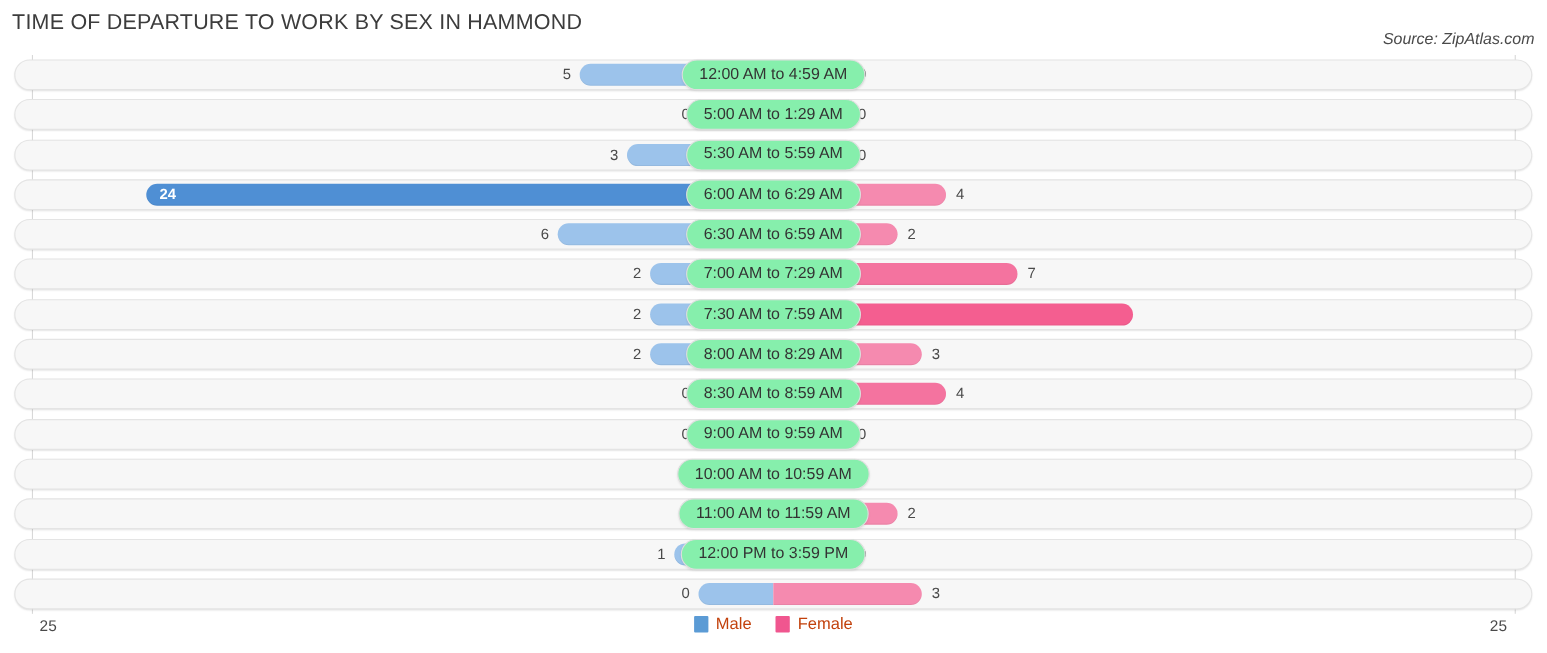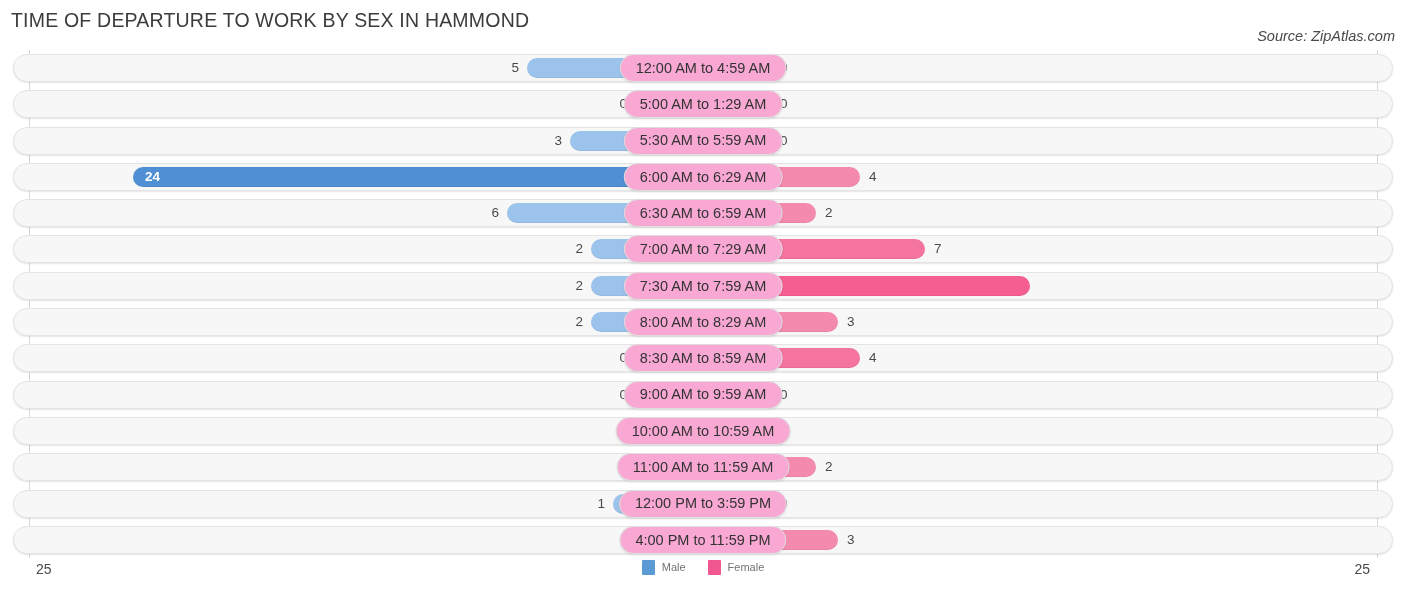--- a/index.html
+++ b/index.html
@@ -141,21 +141,21 @@
     font-size: 13.5px;
   }
 
   
   .cat-pill {
     position: absolute;
     top: 4px;
     height: 28px;
     left: 50%;
     transform: translateX(-50%);
-    background: #f9a8d4;
+    background: #86efac;
     border: 1px solid #dedede;
     border-radius: 14px;
     display: flex;
     align-items: center;
     justify-content: center;
     padding: 0 15px;
     box-shadow: 0 1px 2px rgba(0,0,0,0.09);
     z-index: 5;
   }
   .cat-pill span {
@@ -197,22 +197,22 @@
     align-items: center;
     gap: 7px;
   }
   .legend-swatch {
     width: 13px;
     height: 15px;
     border-radius: 1px;
     display: inline-block;
   }
   .legend-label {
-    font-size: 11px;
-    color: #737373;
+    font-size: 15px;
+    color: #c2410c;
     line-height: 1;
   }
 </style>
 </head>
 <body>
 
 <div id="chart-root">
 
   <div class="header">
     <div class="chart-title">TIME OF DEPARTURE TO WORK BY SEX IN HAMMOND</div>
@@ -379,23 +379,20 @@
             <span>12:00 PM to 3:59 PM</span>
           </div>
         </div>
         <div class="row">
           <div class="track"></div>
           <div class="bars">
             <div class="bar male" style="width: 68px; left: 635px;"></div>
             <div class="val male" style="left: 583px; width: 44px;">0</div>
             <div class="bar female mid" style="width: 135px; left: 703px;"></div>
             <div class="val female" style="left: 847px;">3</div>
-          </div>
-          <div class="cat-pill">
-            <span>4:00 PM to 11:59 PM</span>
           </div>
         </div>
       </div>
   </div>
 
   <div class="footer">
     <div class="axis-max left">25</div>
     <div class="axis-max right">25</div>
     <div class="legend">
       <div class="legend-item">

